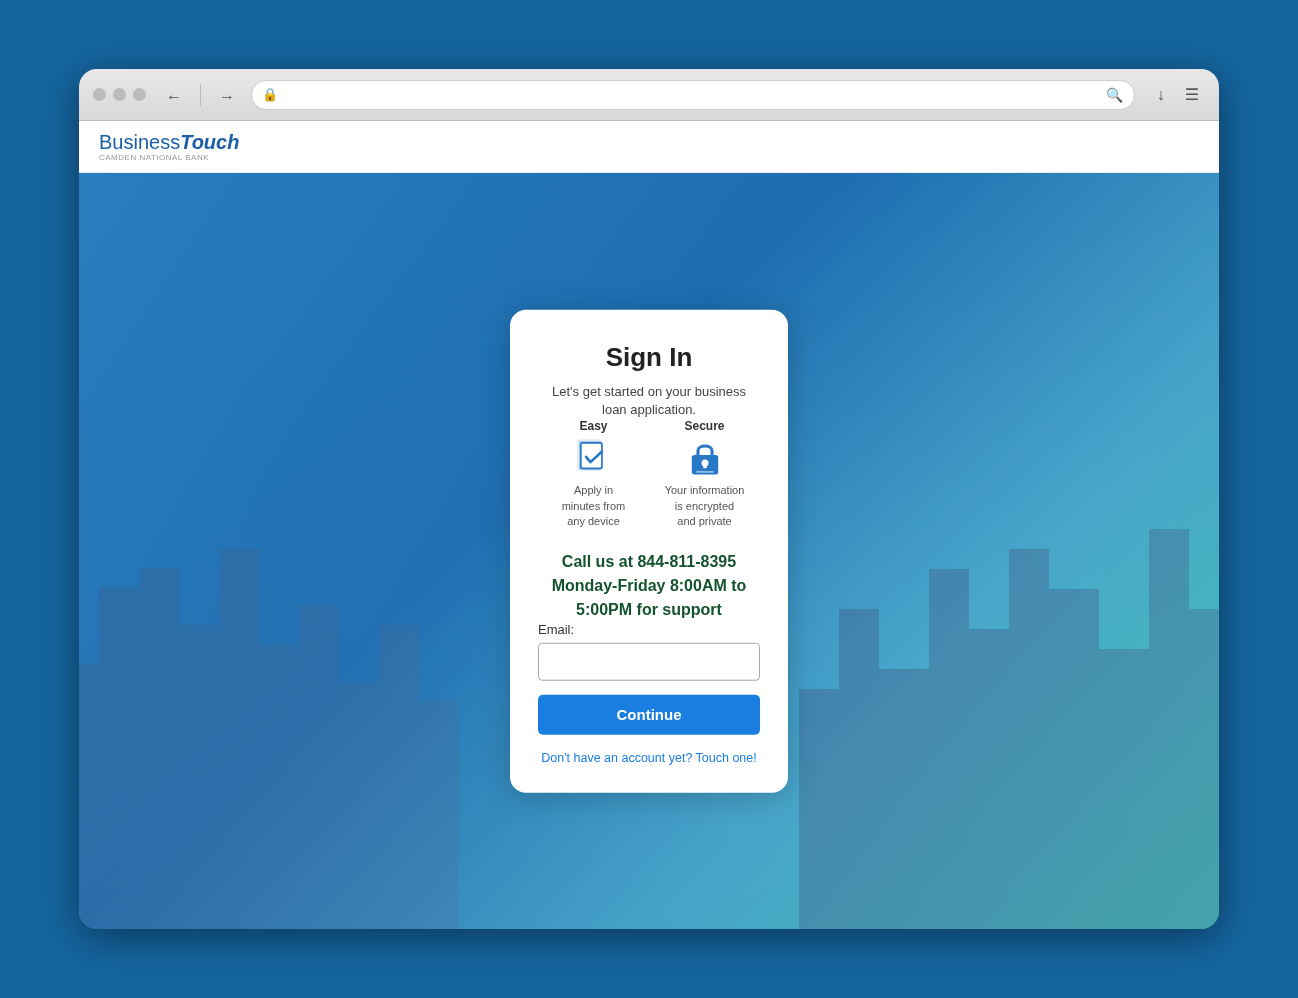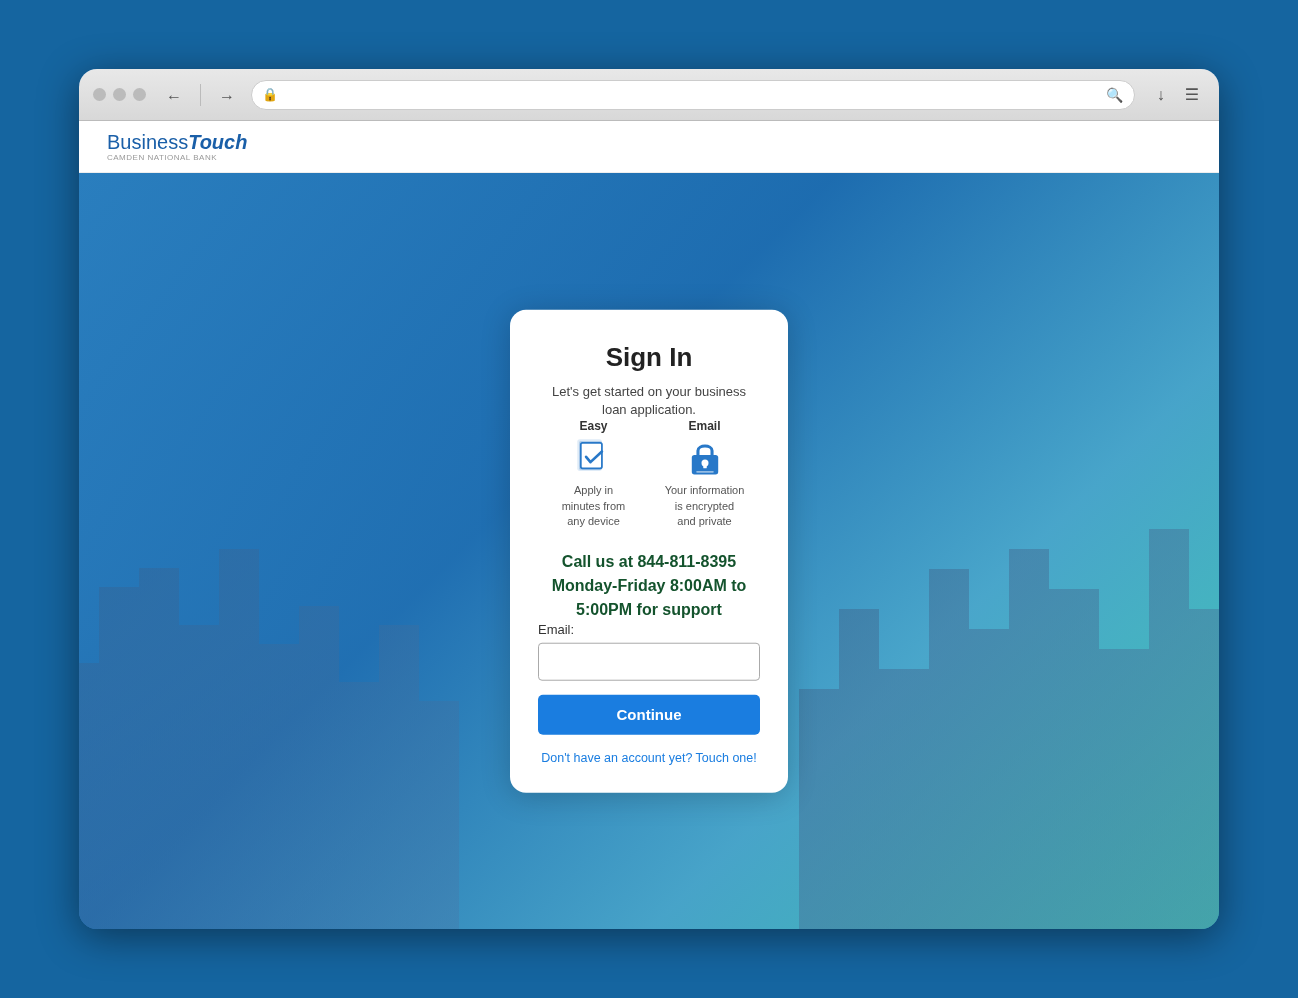--- a/index.html
+++ b/index.html
@@ -114,21 +114,21 @@
       font-size: 16px;
       padding: 4px 6px;
     }
 
     
     .site-navbar {
       background: white;
       height: 52px;
       display: flex;
       align-items: center;
-      padding: 0 28px;
+      padding: 0 20px;
       border-bottom: 1px solid #eee;
       flex-shrink: 0;
     }
 
     .logo-area {
       display: flex;
       flex-direction: column;
     }
 
     .logo-text {
@@ -373,21 +373,21 @@
               <rect x="8" y="6" width="26" height="33" rx="2" fill="#2878c8" opacity="0.25"></rect>
               <rect x="10" y="8" width="24" height="29" rx="2" fill="white" stroke="#2878c8" stroke-width="2"></rect>
               <polyline points="16,24 21,30 34,18" stroke="#2878c8" stroke-width="3" stroke-linecap="round" stroke-linejoin="round" fill="none"></polyline>
             </svg>
           </div>
           <p class="feature-description">Apply in minutes from any device</p>
         </div>
 
 
         <div class="feature-item">
-          <span class="feature-label">Email</span>
+          <span class="feature-label">Secure</span>
           <div class="feature-icon-box">
             <svg class="feature-icon-svg" viewBox="0 0 50 50" fill="none" xmlns="http://www.w3.org/2000/svg">
 
               <rect x="10" y="22" width="30" height="22" rx="3" fill="#2878c8"></rect>
 
               <path d="M17 22 V17 C17 10 33 10 33 17 V22" stroke="#2878c8" stroke-width="3.5" fill="none" stroke-linecap="round"></path>
 
               <circle cx="25" cy="31" r="4" fill="white"></circle>
               <rect x="23" y="31" width="4" height="6" rx="1" fill="white"></rect>
 

